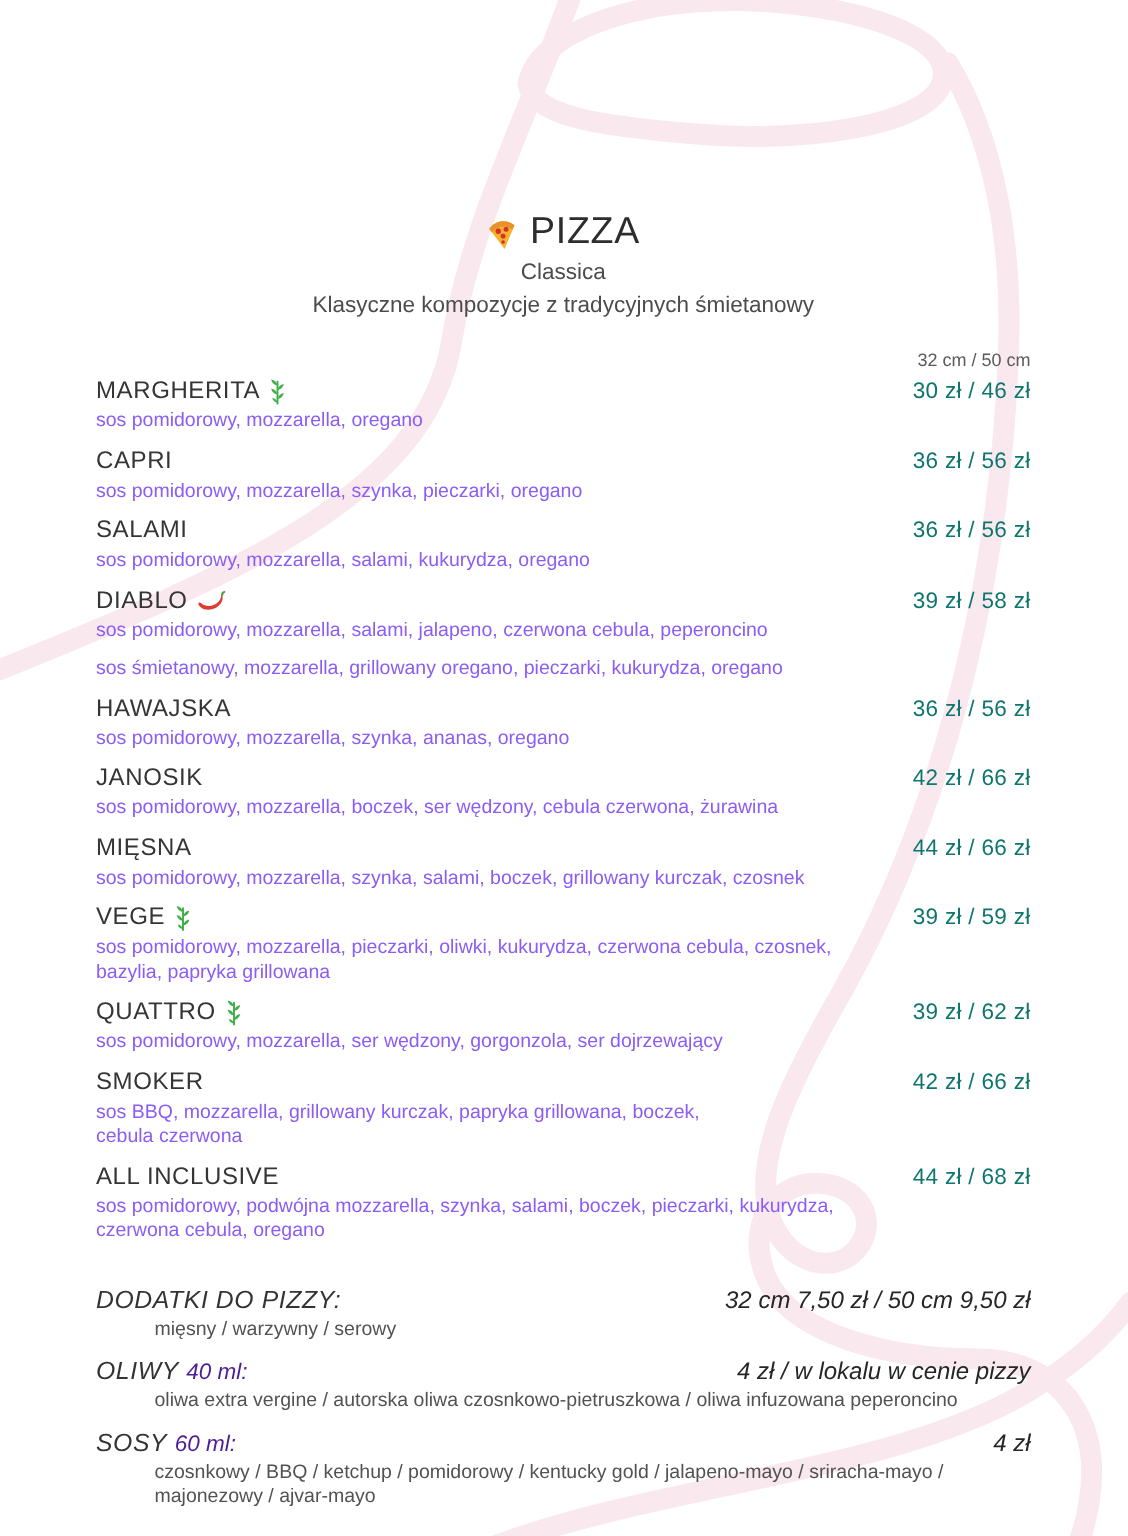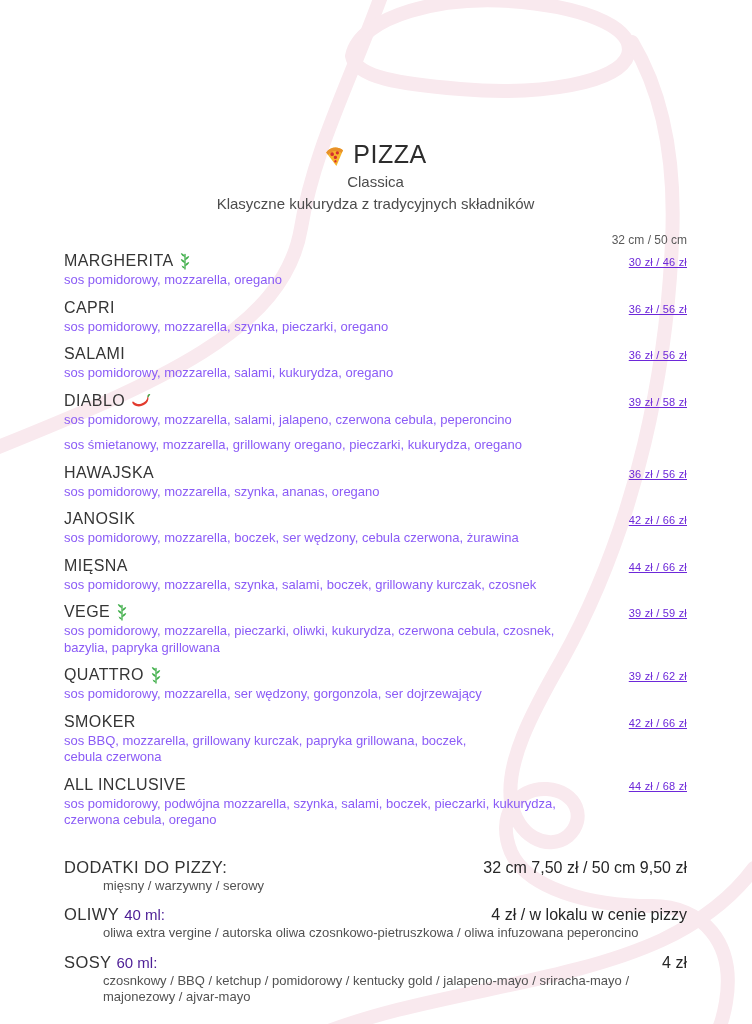--- a/index.html
+++ b/index.html
@@ -25,27 +25,27 @@
   
   .size-header{margin-top:21px;text-align:right;font-size:12px;color:#5a5a5a;line-height:1.1;}
 
   
   .items{margin-top:4px;}
   .item{margin-bottom:9px;}
   .item-row{display:flex;justify-content:space-between;align-items:baseline;}
   .item-name-wrap{display:flex;align-items:center;gap:6px;}
   .item-name{font-size:16px;letter-spacing:0.4px;color:#353535;line-height:1.25;}
   .badge svg{display:block;}
-  .item-price{font-size:11px;color:#6d28d9;letter-spacing:0.2px;white-space:nowrap;text-decoration:underline;}
+  .item-price{font-size:15px;color:#0f766e;letter-spacing:0.2px;white-space:nowrap;}
   .item-desc{font-size:13px;color:#8b5cf6;line-height:16.5px;margin-top:1px;white-space:pre-line;}
 
   
   .extras{margin-top:29px;}
   .extra{margin-bottom:11px;}
-  .extra-row{display:flex;justify-content:space-between;align-items:baseline;}
+  .extra-row{display:flex;justify-content:space-between;align-items:baseline;font-style:italic;}
   .extra-name{font-size:16.5px;letter-spacing:0.4px;color:#333;}
   .extra-suffix{font-size:15px;color:#4c1d95;margin-left:5px;}
   .extra-price{font-size:16px;color:#262626;white-space:nowrap;}
   .extra-desc{font-size:13px;color:#525252;line-height:16.5px;margin-top:1px;white-space:pre-line;padding-left:39px;}
 </style>
 </head>
 <body>
 
 <div class="page">
 
@@ -74,21 +74,21 @@
               <circle cx="9.2" cy="9.6" r="2" fill="var(--pepperoni-red,#d62f2f)"></circle>
               <circle cx="15" cy="9" r="1.8" fill="var(--pepperoni-red,#d62f2f)"></circle>
               <circle cx="12.2" cy="13.6" r="1.8" fill="var(--pepperoni-red,#d62f2f)"></circle>
               <circle cx="11.6" cy="17.8" r="1.3" fill="var(--pepperoni-red,#d62f2f)"></circle>
             </g>
           </svg>
         </span>
         <span class="menu-title">PIZZA</span>
       </div>
       <div class="menu-subtitle">Classica</div>
-      <div class="menu-tagline">Klasyczne kukurydza z tradycyjnych składników</div>
+      <div class="menu-tagline">Klasyczne kompozycje z tradycyjnych śmietanowy</div>
     </div>
 
     <div class="size-header">32 cm / 50 cm</div>
 
     <div class="items" id="items-mount">
   <div class="item">
     <div class="item-row">
       <div class="item-name-wrap">
         <span class="item-name">MARGHERITA</span>
         <span class="badge">

